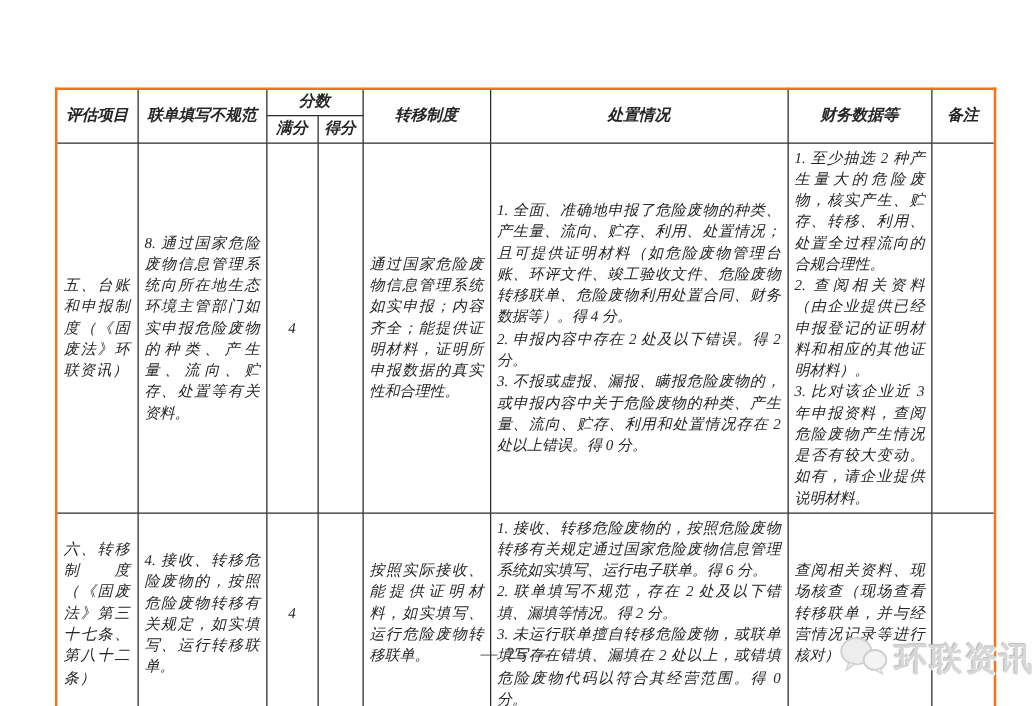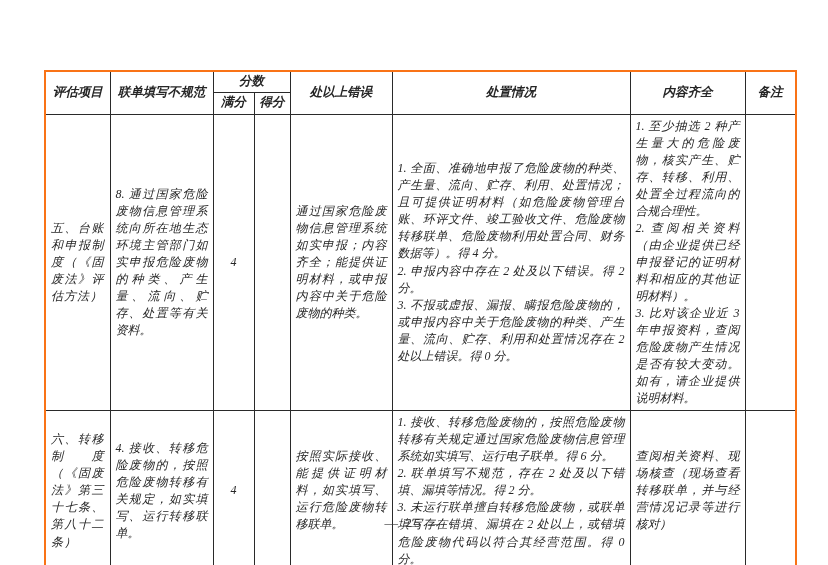--- a/index.html
+++ b/index.html
@@ -84,37 +84,37 @@
       <col style="width:102px">
       <col style="width:238px">
       <col style="width:115px">
       <col style="width:51px">
     </colgroup>
     <thead>
       <tr style="height:21px">
         <th rowspan="2">评估项目</th>
         <th rowspan="2">联单填写不规范</th>
         <th colspan="2">分数</th>
-        <th rowspan="2">处以上错误</th>
+        <th rowspan="2">转移制度</th>
         <th rowspan="2">处置情况</th>
-        <th rowspan="2">内容齐全</th>
+        <th rowspan="2">财务数据等</th>
         <th rowspan="2">备注</th>
       </tr>
       <tr style="height:22px">
         <th>满分</th>
         <th>得分</th>
       </tr>
     </thead>
     <tbody>
       <tr style="height:205px">
-        <td class="c-just item-cell">五、台账和申报制度（《固废法》评估方法）</td>
+        <td class="c-just item-cell">五、台账和申报制度（《固废法》环联资讯）</td>
         <td class="c-just">8. 通过国家危险废物信息管理系统向所在地生态环境主管部门如实申报危险废物的种类、产生量、流向、贮存、处置等有关资料。</td>
         <td class="c-center">4</td>
         <td class="c-center"></td>
-        <td class="c-just">通过国家危险废物信息管理系统如实申报；内容齐全；能提供证明材料，或申报内容中关于危险废物的种类。</td>
+        <td class="c-just">通过国家危险废物信息管理系统如实申报；内容齐全；能提供证明材料，证明所申报数据的真实性和合理性。</td>
         <td class="c-just ml">1. 全面、准确地申报了危险废物的种类、产生量、流向、贮存、利用、处置情况；且可提供证明材料（如危险废物管理台账、环评文件、竣工验收文件、危险废物转移联单、危险废物利用处置合同、财务数据等）。得 4 分。
 2. 申报内容中存在 2 处及以下错误。得 2 分。
 3. 不报或虚报、漏报、瞒报危险废物的，或申报内容中关于危险废物的种类、产生量、流向、贮存、利用和处置情况存在 2 处以上错误。得 0 分。</td>
         <td class="c-just ml">1. 至少抽选 2 种产生量大的危险废物，核实产生、贮存、转移、利用、处置全过程流向的合规合理性。
 2. 查阅相关资料（由企业提供已经申报登记的证明材料和相应的其他证明材料）。
 3. 比对该企业近 3 年申报资料，查阅危险废物产生情况是否有较大变动。如有，请企业提供说明材料。</td>
         <td class="c-center"></td>
       </tr>
       <tr style="height:132px">
         <td class="c-just item-cell">六、转移制度（《固废法》第三十七条、第八十二条）</td>
@@ -126,14 +126,25 @@
 2. 联单填写不规范，存在 2 处及以下错填、漏填等情况。得 2 分。
 3. 未运行联单擅自转移危险废物，或联单填写存在错填、漏填在 2 处以上，或错填危险废物代码以符合其经营范围。得 0 分。</td>
         <td class="c-just ml">查阅相关资料、现场核查（现场查看转移联单，并与经营情况记录等进行核对）</td>
         <td class="c-center"></td>
       </tr>
     </tbody>
   </table>
 
   <div class="footer-pageno">—  25  —</div>
 
+  <div class="watermark">
+    <span>
+      <svg width="40" height="34" viewBox="0 0 40 34">
+        <ellipse cx="14" cy="13" rx="12" ry="10.5" fill="#ededed" stroke="#cfcfcf" stroke-width="1.5"></ellipse>
+        <path d="M8 22 L6 28 L13 23 Z" fill="#ededed" stroke="#cfcfcf" stroke-width="1"></path>
+        <ellipse cx="29" cy="20" rx="9" ry="8" fill="#f4f4f4" stroke="#cfcfcf" stroke-width="1.5"></ellipse>
+        <path d="M33 27 L35 31 L29 28 Z" fill="#f4f4f4" stroke="#cfcfcf" stroke-width="1"></path>
+      </svg>
+    </span>
+    <span class="wm-text">环联资讯</span>
+  </div>
 
 </div>
 
 </body></html>

